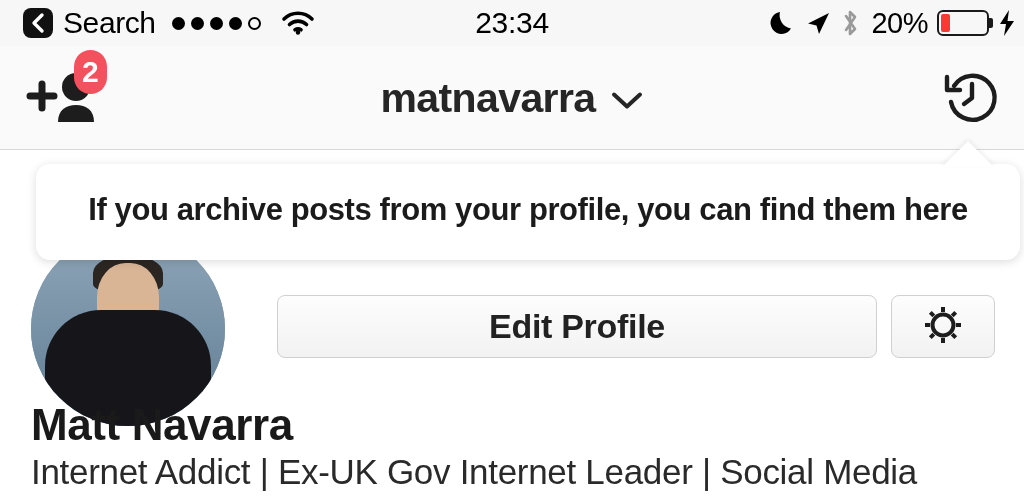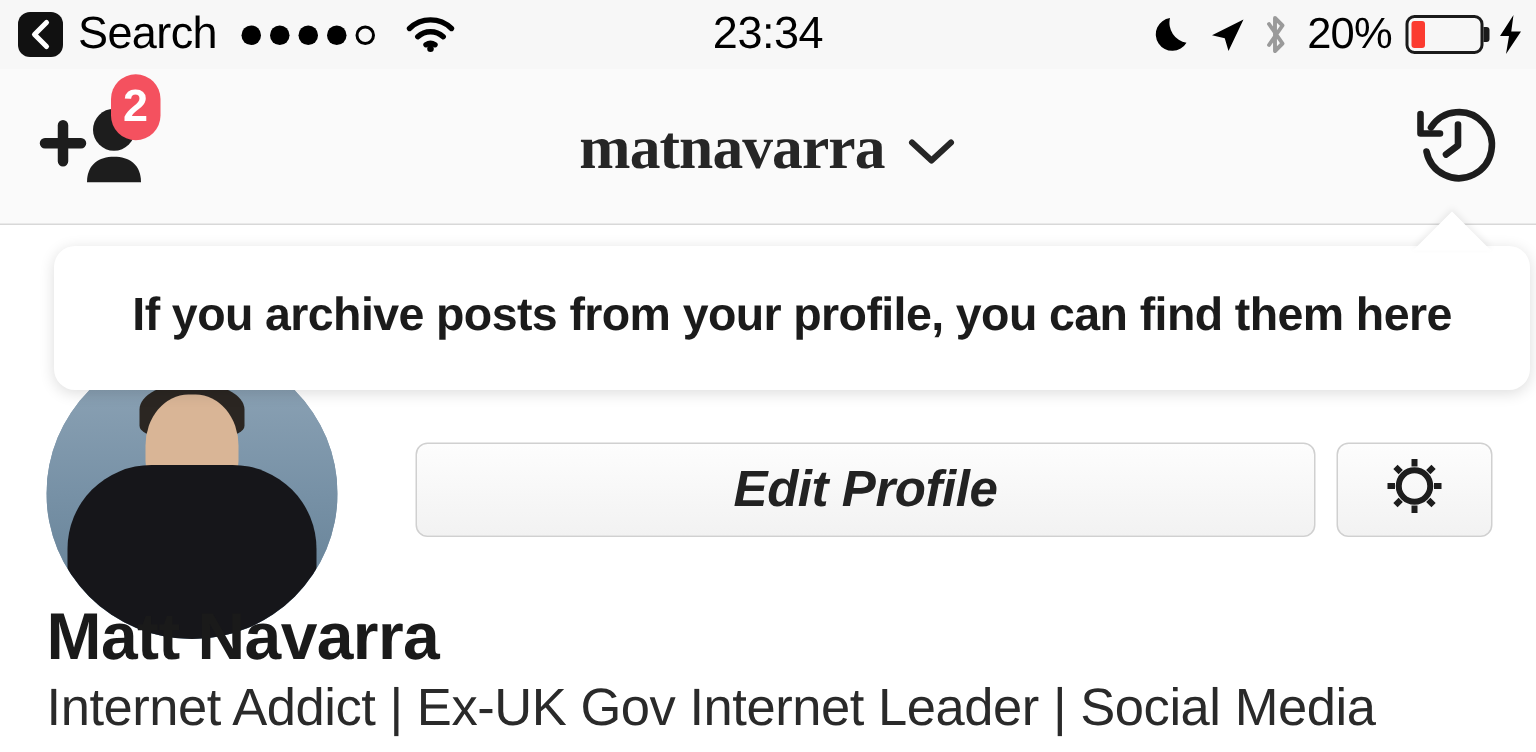--- a/index.html
+++ b/index.html
@@ -26,21 +26,21 @@
     width: 1024px;
     height: 46px;
     background: #f7f7f7;
     display: flex;
     align-items: center;
     color: #000;
   }
   .status-left {
     display: flex;
     align-items: center;
-    padding-left: 12px;
+    padding-left: 23px;
     gap: 10px;
   }
   .back-chip {
     width: 30px; height: 30px;
     background: #111111;
     border-radius: 8px;
     display: flex;
     align-items: center;
     justify-content: center;
     flex: none;
@@ -152,21 +152,20 @@
     box-sizing: border-box;
   }
   .nav-title-wrap {
     position: absolute;
     left: 0; right: 0; top: 50%;
     transform: translateY(-50%);
     display: flex;
     align-items: center;
     justify-content: center;
     gap: 14px;
-    font-family: Liberation Serif, serif;
   }
   .nav-title {
     font-size: 41px;
     font-weight: 600;
     letter-spacing: -0.6px;
     color: #262626;
   }
   .chev-down { display: flex; align-items: center; margin-top: 6px; }
   .archive-btn {
     position: absolute;
@@ -244,21 +243,20 @@
     display: flex;
     align-items: center;
     justify-content: center;
     box-sizing: border-box;
   }
   .edit-profile-label {
     font-size: 34px;
     font-weight: 600;
     letter-spacing: -0.3px;
     color: #222;
-    font-style: italic;
   }
   .settings-btn {
     position: absolute;
     left: 891px; top: 145px;
     width: 104px; height: 63px;
     border: 1px solid #d0d0d0;
     border-radius: 8px;
     background: linear-gradient(180deg,#fdfdfd 0%, #f2f2f2 100%);
     display: flex;
     align-items: center;

